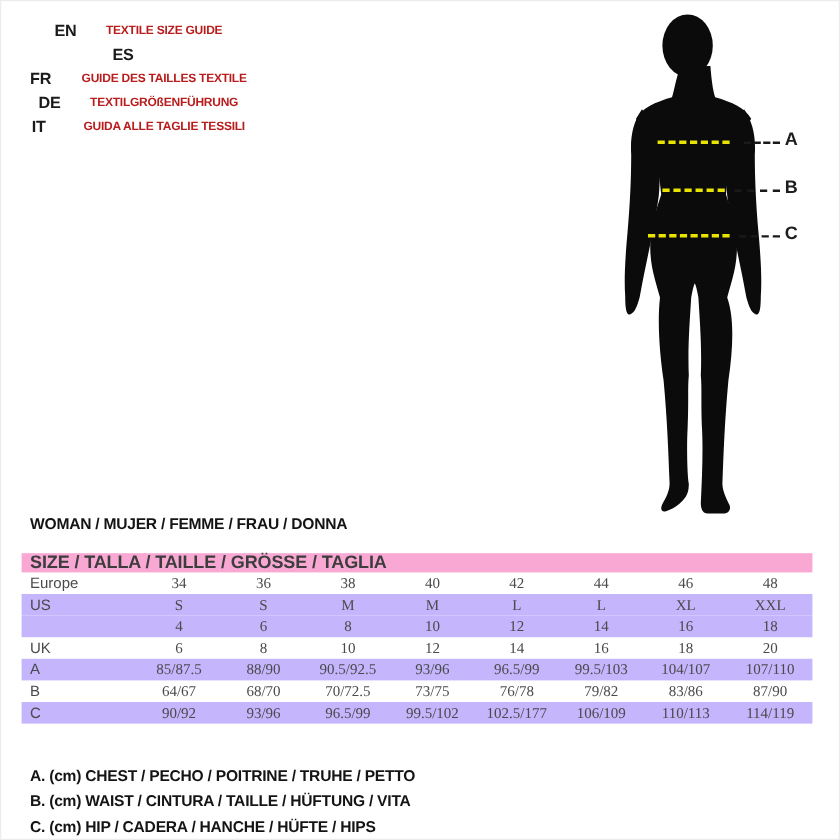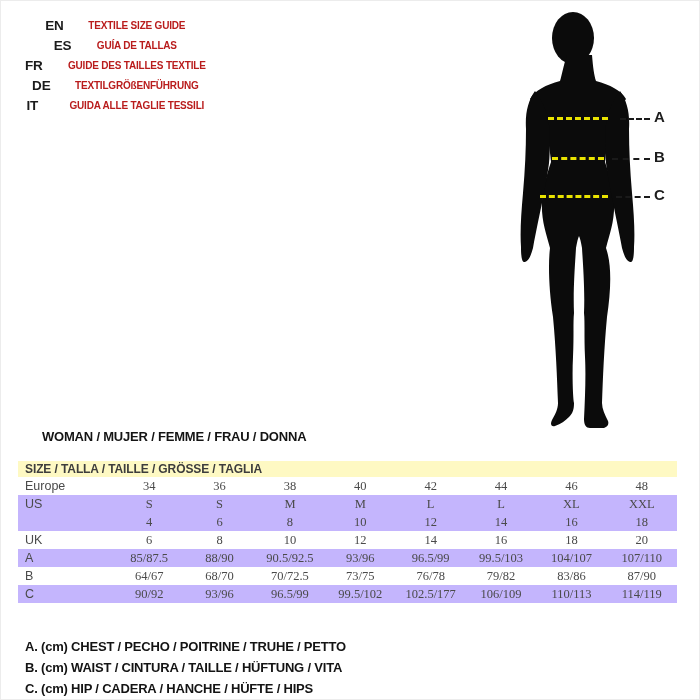--- a/index.html
+++ b/index.html
@@ -12,44 +12,43 @@
   .lang-list{position:absolute;left:25px;top:16px;}
   .lang-row{display:flex;height:20px;line-height:20px;justify-content:center;}
   .lang-code{width:43px;font-size:13.5px;font-weight:bold;color:#1b1b1b;letter-spacing:-0.2px;}
   .lang-label{font-size:10px;font-weight:bold;color:#b91c1c;letter-spacing:-0.2px;white-space:nowrap;}
   
   .figure-svg{position:absolute;left:455px;top:5px;}
   .measure-yellow{position:absolute;height:0;border-top:3px dashed #e9e300;}
   .measure-black{position:absolute;height:0;border-top:2px dashed #1a1a1a;}
   .measure-label{position:absolute;font-size:15px;font-weight:600;color:#1d1d1d;}
   
-  .section-title{position:absolute;left:42px;top:429px;font-size:13px;font-weight:bold;color:#141414;letter-spacing:-0.2px;}
+  .section-title{position:absolute;left:25px;top:429px;font-size:13px;font-weight:bold;color:#141414;letter-spacing:-0.2px;}
   
   .size-table{position:absolute;left:18px;top:461px;width:659px;}
-  .table-header{height:16px;line-height:16px;background:#fef9c3;color:#3d3d3d;
-    font-size:12px;font-weight:600;padding-left:7px;letter-spacing:-0.1px;}
+  .table-header{height:16px;line-height:16px;background:#f9a8d4;color:#3d3d3d;
+    font-size:15px;font-weight:600;padding-left:7px;letter-spacing:-0.1px;}
   .table-row{display:flex;height:18px;line-height:18px;font-size:12.5px;color:#4a4a4a;}
   .table-row.shaded{background:#c4b5fd;}
   .row-label{width:89px;padding-left:7px;text-align:left;}
   .row-cell{flex:1;text-align:center;font-family:Liberation Serif, serif;}
   
   .legend{position:absolute;left:25px;top:636px;}
   .legend-line{height:21px;line-height:21px;font-size:13px;font-weight:bold;color:#141414;letter-spacing:-0.2px;white-space:nowrap;}
 </style>
 </head>
 <body>
 
 <div class="lang-list">
     <div class="lang-row">
       <span class="lang-code">EN</span>
       <span class="lang-label">TEXTILE SIZE GUIDE</span>
     </div>
     <div class="lang-row">
       <span class="lang-code">ES</span>
-      <span class="lang-label">GUÍA DE TALLAS</span>
     </div>
     <div class="lang-row">
       <span class="lang-code">FR</span>
       <span class="lang-label">GUIDE DES TAILLES TEXTILE</span>
     </div>
     <div class="lang-row">
       <span class="lang-code">DE</span>
       <span class="lang-label">TEXTILGRÖßENFÜHRUNG</span>
     </div>
     <div class="lang-row">

